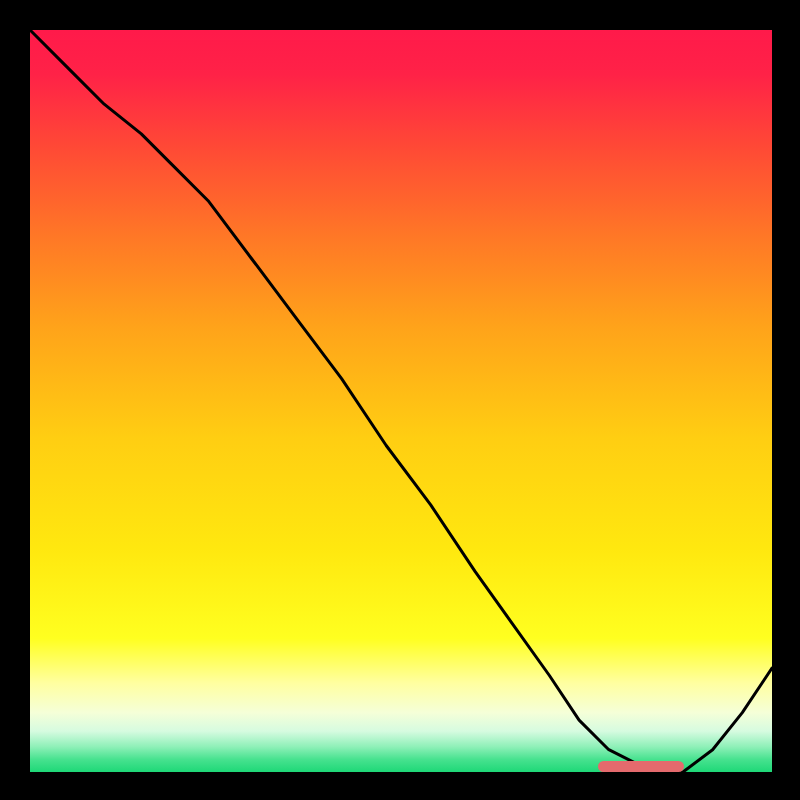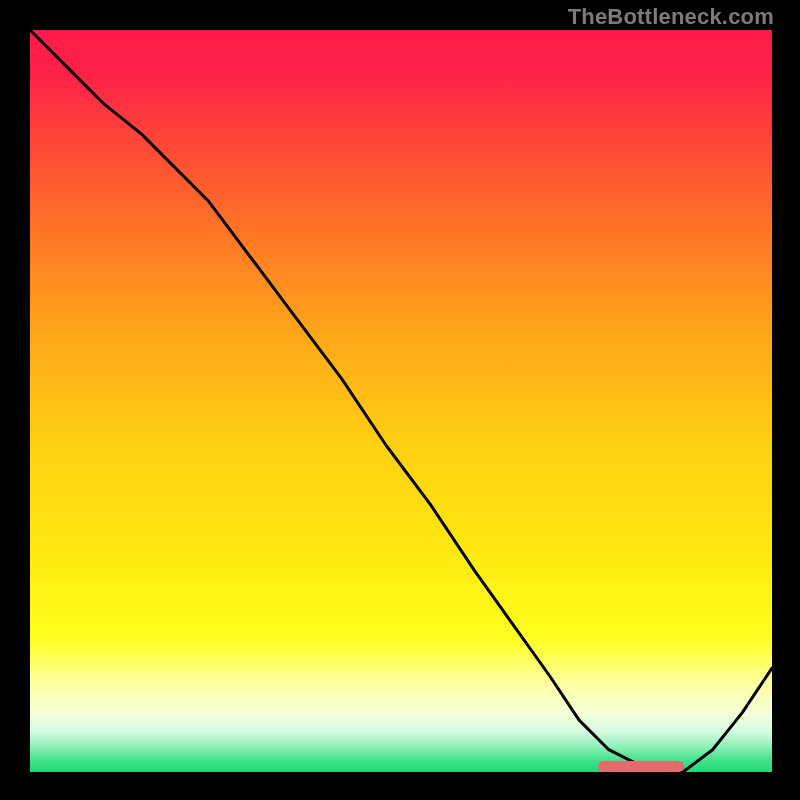--- a/index.html
+++ b/index.html
@@ -44,21 +44,20 @@
     position: absolute;
     background: #e46a6d;
     border-radius: 6px;
   }
 </style>
 </head>
 <body>
 
 <div class="container">
 
-  <div class="watermark">TheBottleneck.com</div>
 
   <div class="plot-area">
 
     <svg class="gradient-bg" viewBox="0 0 742 742" preserveAspectRatio="none">
       <defs>
         <linearGradient id="heatgrad" x1="0" y1="0" x2="0" y2="1">
             <stop offset="0.00%" stop-color="#ff1a4a"></stop>
             <stop offset="6.00%" stop-color="#ff2247"></stop>
             <stop offset="16.00%" stop-color="#ff4a35"></stop>
             <stop offset="28.00%" stop-color="#ff7826"></stop>

